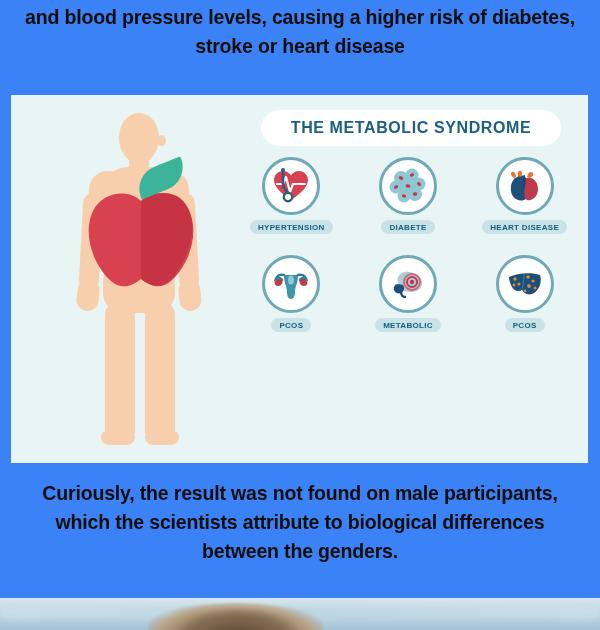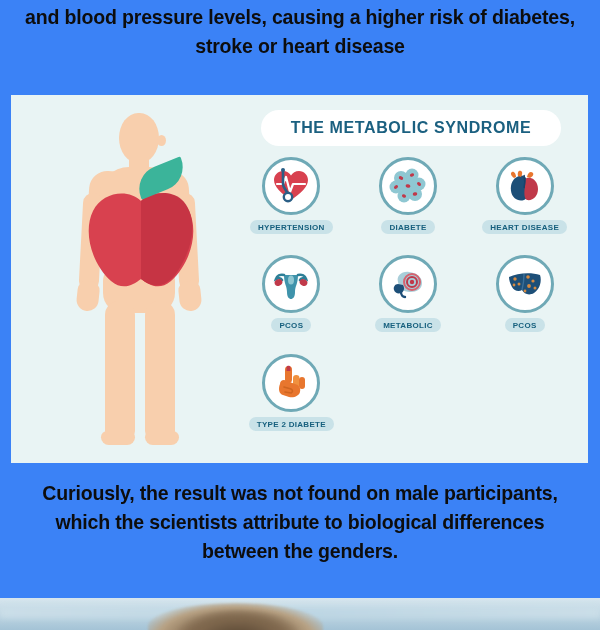--- a/index.html
+++ b/index.html
@@ -242,33 +242,20 @@
               <circle cx="30" cy="24" r="1.5"></circle>
                 <circle cx="20" cy="27" r="1.4"></circle>
             </g>
           </svg>
         </div>
         <div class="icon-label">PCOS</div>
       </div>
 
 
 
-      <div class="icon-cell">
-        <div class="icon-circle">
-          <svg width="40" height="40" viewBox="0 0 40 40">
-            <rect x="14" y="3" width="7" height="17" rx="3.5" fill="#e8762e"></rect>
-            <path d="M15.5 4.5 C15.5 2 19.5 2 19.5 4.5 L19.5 8 L15.5 8 Z" fill="#c0394a"></path>
-            <rect x="22" y="12" width="6.5" height="14" rx="3.2" fill="#f0913f"></rect>
-            <rect x="28" y="14" width="6" height="12" rx="3" fill="#e8762e"></rect>
-            <path d="M9 21 C9 17 13 16 16 18 L24 21 C28 22 30 25 29 29 C28 33 23 35 18 34 L12 32 C8 31 7 26 9 21 Z" fill="#e8762e"></path>
-            <path d="M13 24 L20 26 C22 27 22 29 20 30 L14 29" fill="none" stroke="#cf6520" stroke-width="1.6" stroke-linecap="round"></path>
-          </svg>
-        </div>
-        <div class="icon-label">TYPE 2 DIABETE</div>
-      </div>
 
     </div>
   </div>
 
   <div class="caption" id="caption-bottom">
     <span class="ln">Curiously, the result was not found on male participants,</span>
     <span class="ln">which the scientists attribute to biological differences</span>
     <span class="ln">between the genders.</span>
   </div>
 

